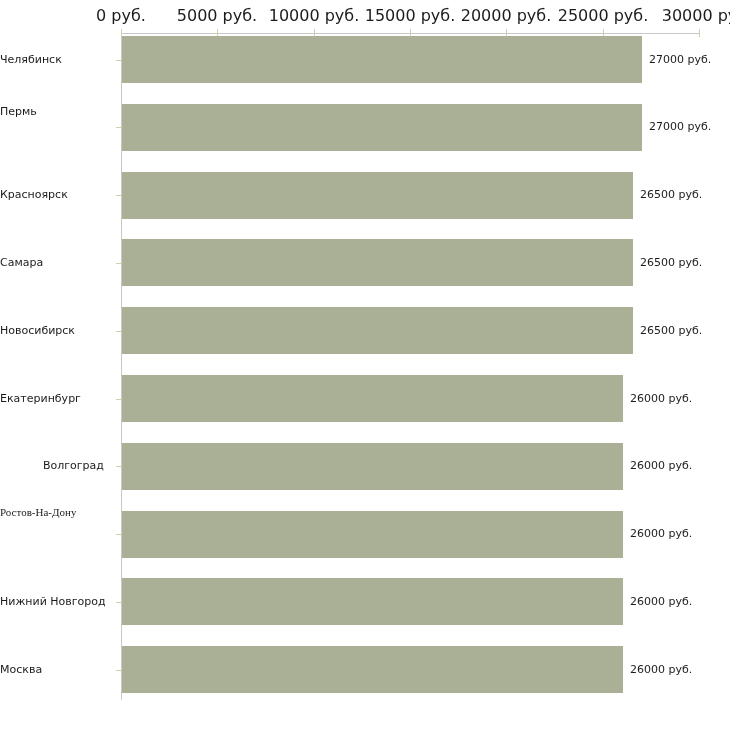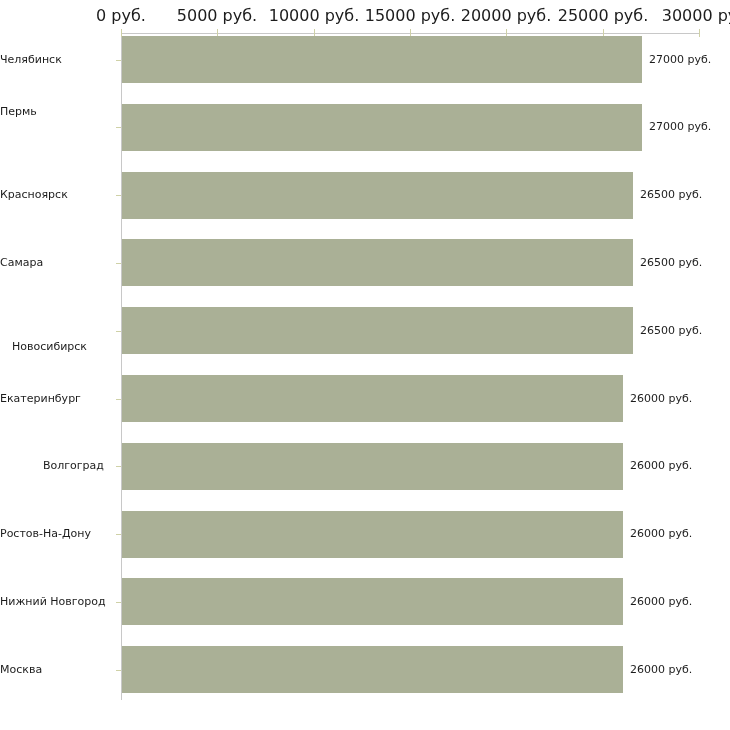--- a/index.html
+++ b/index.html
@@ -116,33 +116,33 @@
       <div class="bar" style="top: 172px; width: 511px; background: rgb(170, 176, 150);"></div>
       <div class="cat-tick" style="top: 195px; background: rgb(207, 209, 167);"></div>
       <div class="cat-label" style="top: 188px; color: rgb(28, 28, 28);">Красноярск</div>
       <div class="value-label" style="top: 188px; left: 640px; color: rgb(28, 28, 28);">26500 руб.</div>
       <div class="bar" style="top: 239px; width: 511px; background: rgb(170, 176, 150);"></div>
       <div class="cat-tick" style="top: 263px; background: rgb(207, 209, 167);"></div>
       <div class="cat-label" style="top: 256px; color: rgb(28, 28, 28);">Самара</div>
       <div class="value-label" style="top: 256px; left: 640px; color: rgb(28, 28, 28);">26500 руб.</div>
       <div class="bar" style="top: 307px; width: 511px; background: rgb(170, 176, 150);"></div>
       <div class="cat-tick" style="top: 331px; background: rgb(207, 209, 167);"></div>
-      <div class="cat-label" style="top: 340px; color: rgb(28, 28, 28); padding-left: 12px;">Новосибирск</div>
+      <div class="cat-label" style="top: 324px; color: rgb(28, 28, 28);">Новосибирск</div>
       <div class="value-label" style="top: 324px; left: 640px; color: rgb(28, 28, 28);">26500 руб.</div>
       <div class="bar" style="top: 375px; width: 501px; background: rgb(170, 176, 150);"></div>
       <div class="cat-tick" style="top: 399px; background: rgb(207, 209, 167);"></div>
       <div class="cat-label" style="top: 392px; color: rgb(28, 28, 28);">Екатеринбург</div>
       <div class="value-label" style="top: 392px; left: 630px; color: rgb(28, 28, 28);">26000 руб.</div>
       <div class="bar" style="top: 443px; width: 501px; background: rgb(170, 176, 150);"></div>
       <div class="cat-tick" style="top: 466px; background: rgb(207, 209, 167);"></div>
       <div class="cat-label" style="top: 459px; color: rgb(28, 28, 28); padding-left: 43px;">Волгоград</div>
       <div class="value-label" style="top: 459px; left: 630px; color: rgb(28, 28, 28);">26000 руб.</div>
       <div class="bar" style="top: 511px; width: 501px; background: rgb(170, 176, 150);"></div>
       <div class="cat-tick" style="top: 534px; background: rgb(207, 209, 167);"></div>
-      <div class="cat-label" style="top: 527px; color: rgb(28, 28, 28);">Ростов-На-Дону</div>
+      <div class="cat-label" style="top: 505px; color: rgb(28, 28, 28); font-family: Liberation Serif, serif;">Ростов-На-Дону</div>
       <div class="value-label" style="top: 527px; left: 630px; color: rgb(28, 28, 28);">26000 руб.</div>
       <div class="bar" style="top: 578px; width: 501px; background: rgb(170, 176, 150);"></div>
       <div class="cat-tick" style="top: 602px; background: rgb(207, 209, 167);"></div>
       <div class="cat-label" style="top: 595px; color: rgb(28, 28, 28);">Нижний Новгород</div>
       <div class="value-label" style="top: 595px; left: 630px; color: rgb(28, 28, 28);">26000 руб.</div>
       <div class="bar" style="top: 646px; width: 501px; background: rgb(170, 176, 150);"></div>
       <div class="cat-tick" style="top: 670px; background: rgb(207, 209, 167);"></div>
       <div class="cat-label" style="top: 663px; color: rgb(28, 28, 28);">Москва</div>
       <div class="value-label" style="top: 663px; left: 630px; color: rgb(28, 28, 28);">26000 руб.</div>
     </div>

